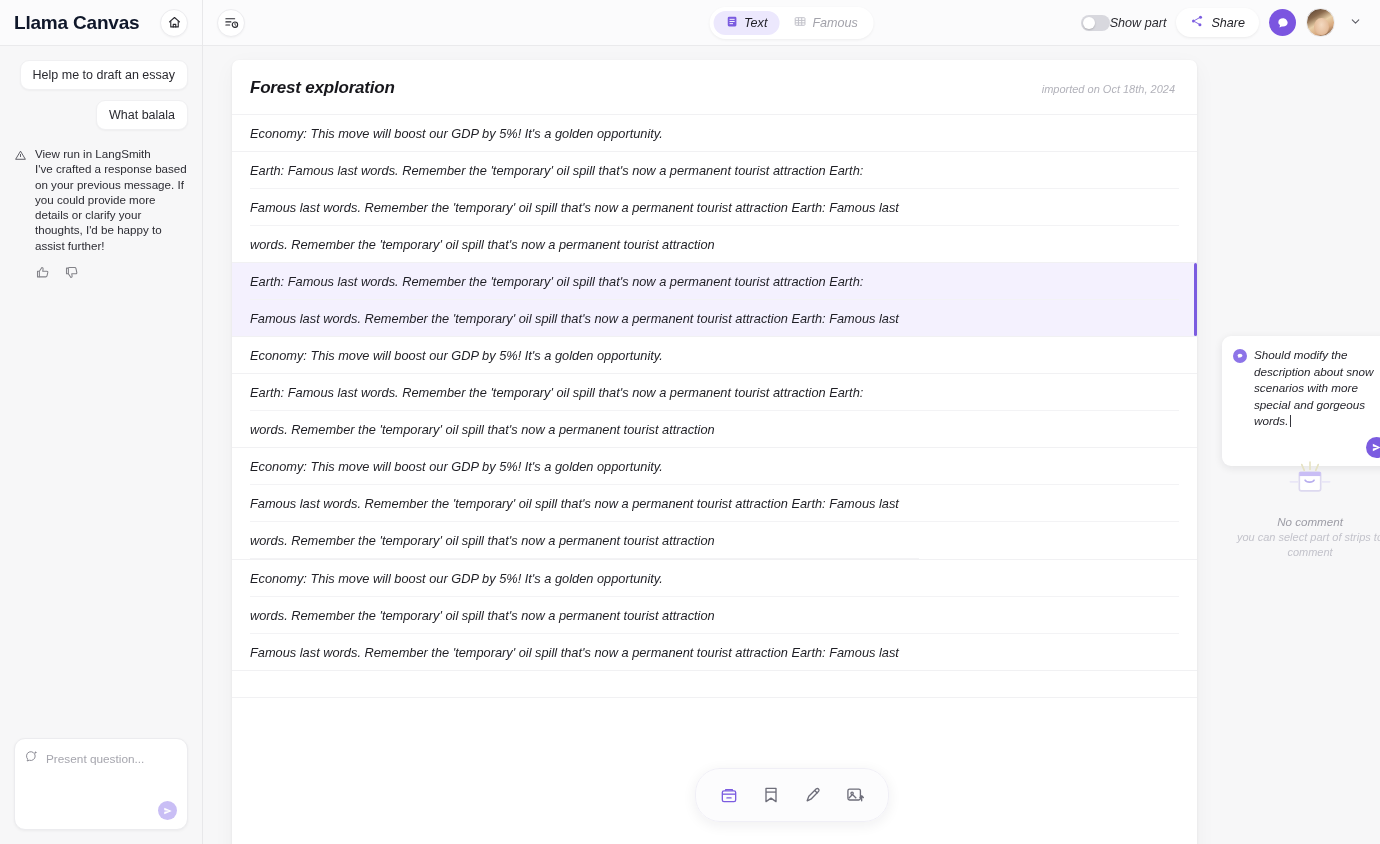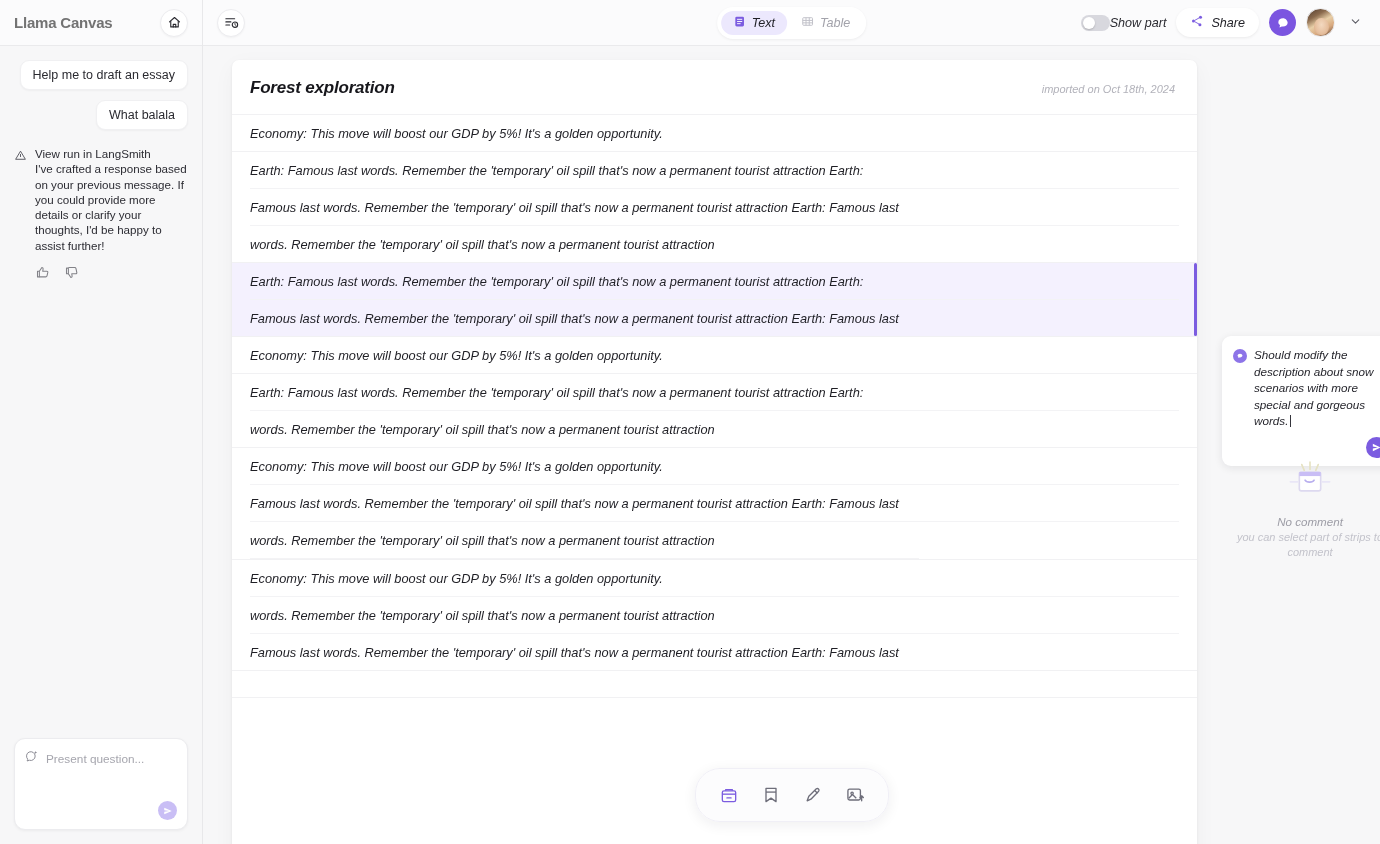--- a/index.html
+++ b/index.html
@@ -22,22 +22,22 @@
     position: relative;
     flex: 0 0 203px;
   }
   .sidebar-head {
     height: 46px; display: flex; align-items: center;
     padding: 0 14px; gap: 8px;
     border-bottom: 1px solid #eaeaec;
     background: #fbfbfc;
   }
   .brand {
-    font-size: 15px; font-weight: 700; letter-spacing: -0.2px;
-    color: #737373; flex: 1;
+    font-size: 19px; font-weight: 700; letter-spacing: -0.2px;
+    color: #0f172a; flex: 1;
   }
   .round-btn {
     width: 28px; height: 28px; border-radius: 50%;
     background: #ffffff; border: 1px solid #ececef;
     display: flex; align-items: center; justify-content: center;
     cursor: pointer;
     box-shadow: 0 1px 2px rgba(0,0,0,0.04);
   }
   .sidebar-body { flex: 1; padding: 14px 14px 0 14px; overflow: hidden; }
 
@@ -331,21 +331,21 @@
           </span>
           <span>Text</span>
         </div>
         <div class="seg-item">
           <span>
             <svg width="13" height="13" viewBox="0 0 24 24" fill="none" stroke="#c0c0c8" stroke-width="1.8">
               <rect x="3" y="5" width="18" height="14" rx="1.5"></rect>
                 <path d="M3 10h18M3 14.5h18M9 5v14M15 5v14"></path>
             </svg>
           </span>
-          <span>Table</span>
+          <span>Famous</span>
         </div>
       </div>
 
       <div class="topbar-right">
         <div class="toggle-wrap">
           <div class="toggle">
               <div class="knob"></div>
             </div>
           <span class="toggle-label">Show part</span>
         </div>

